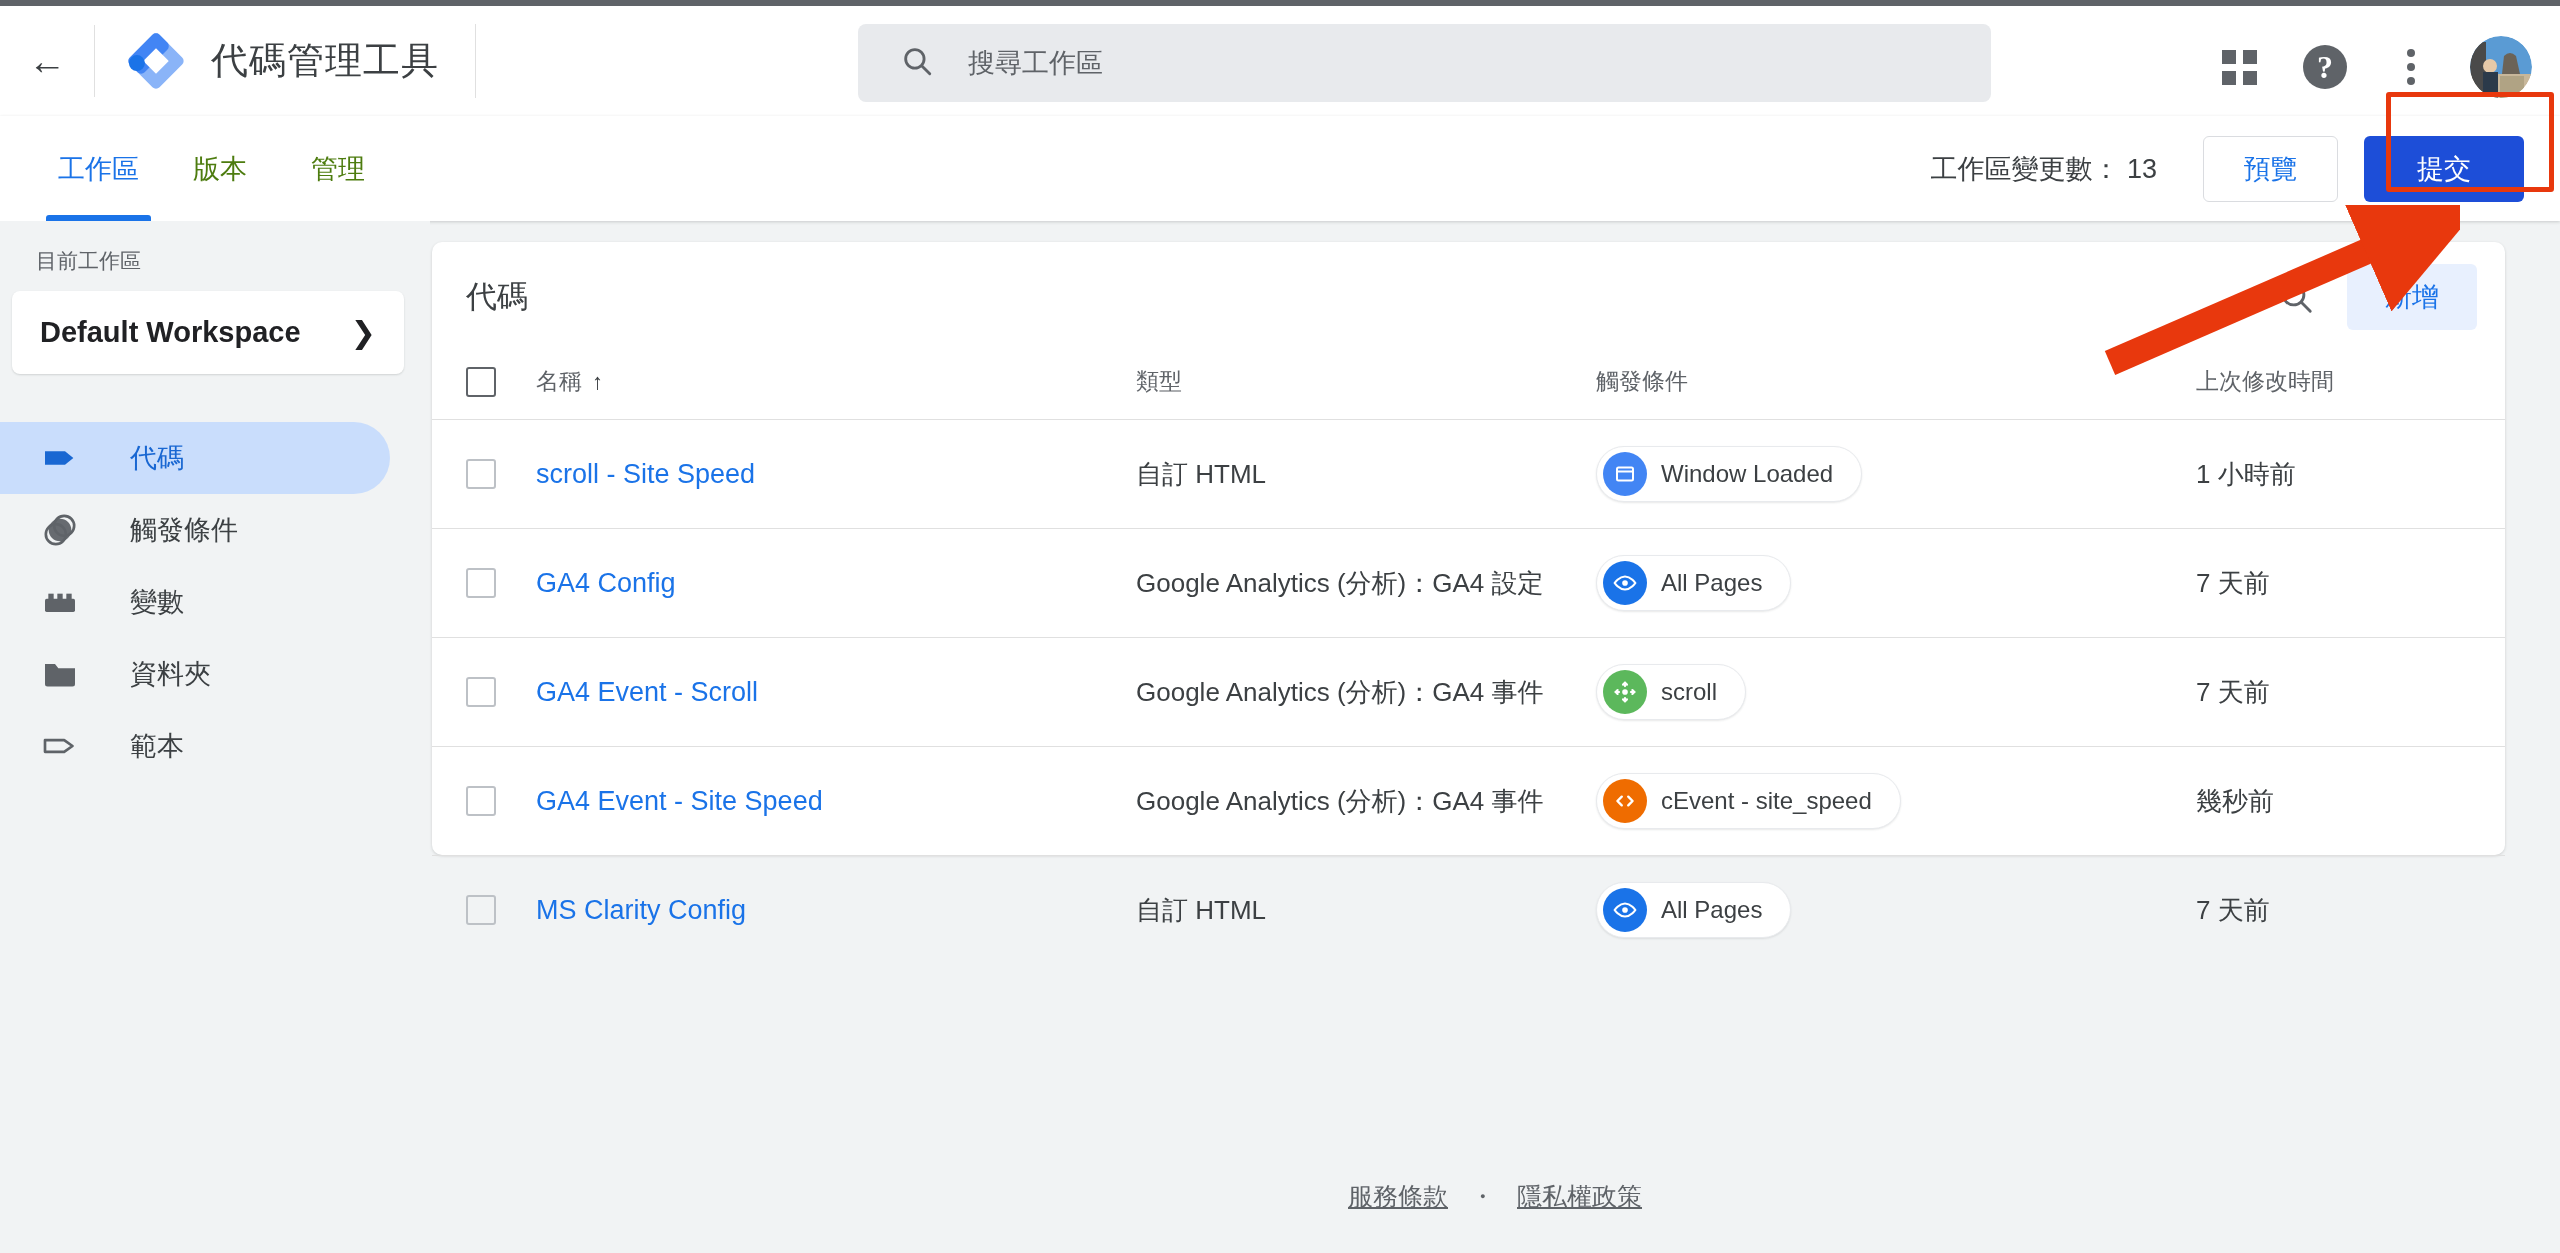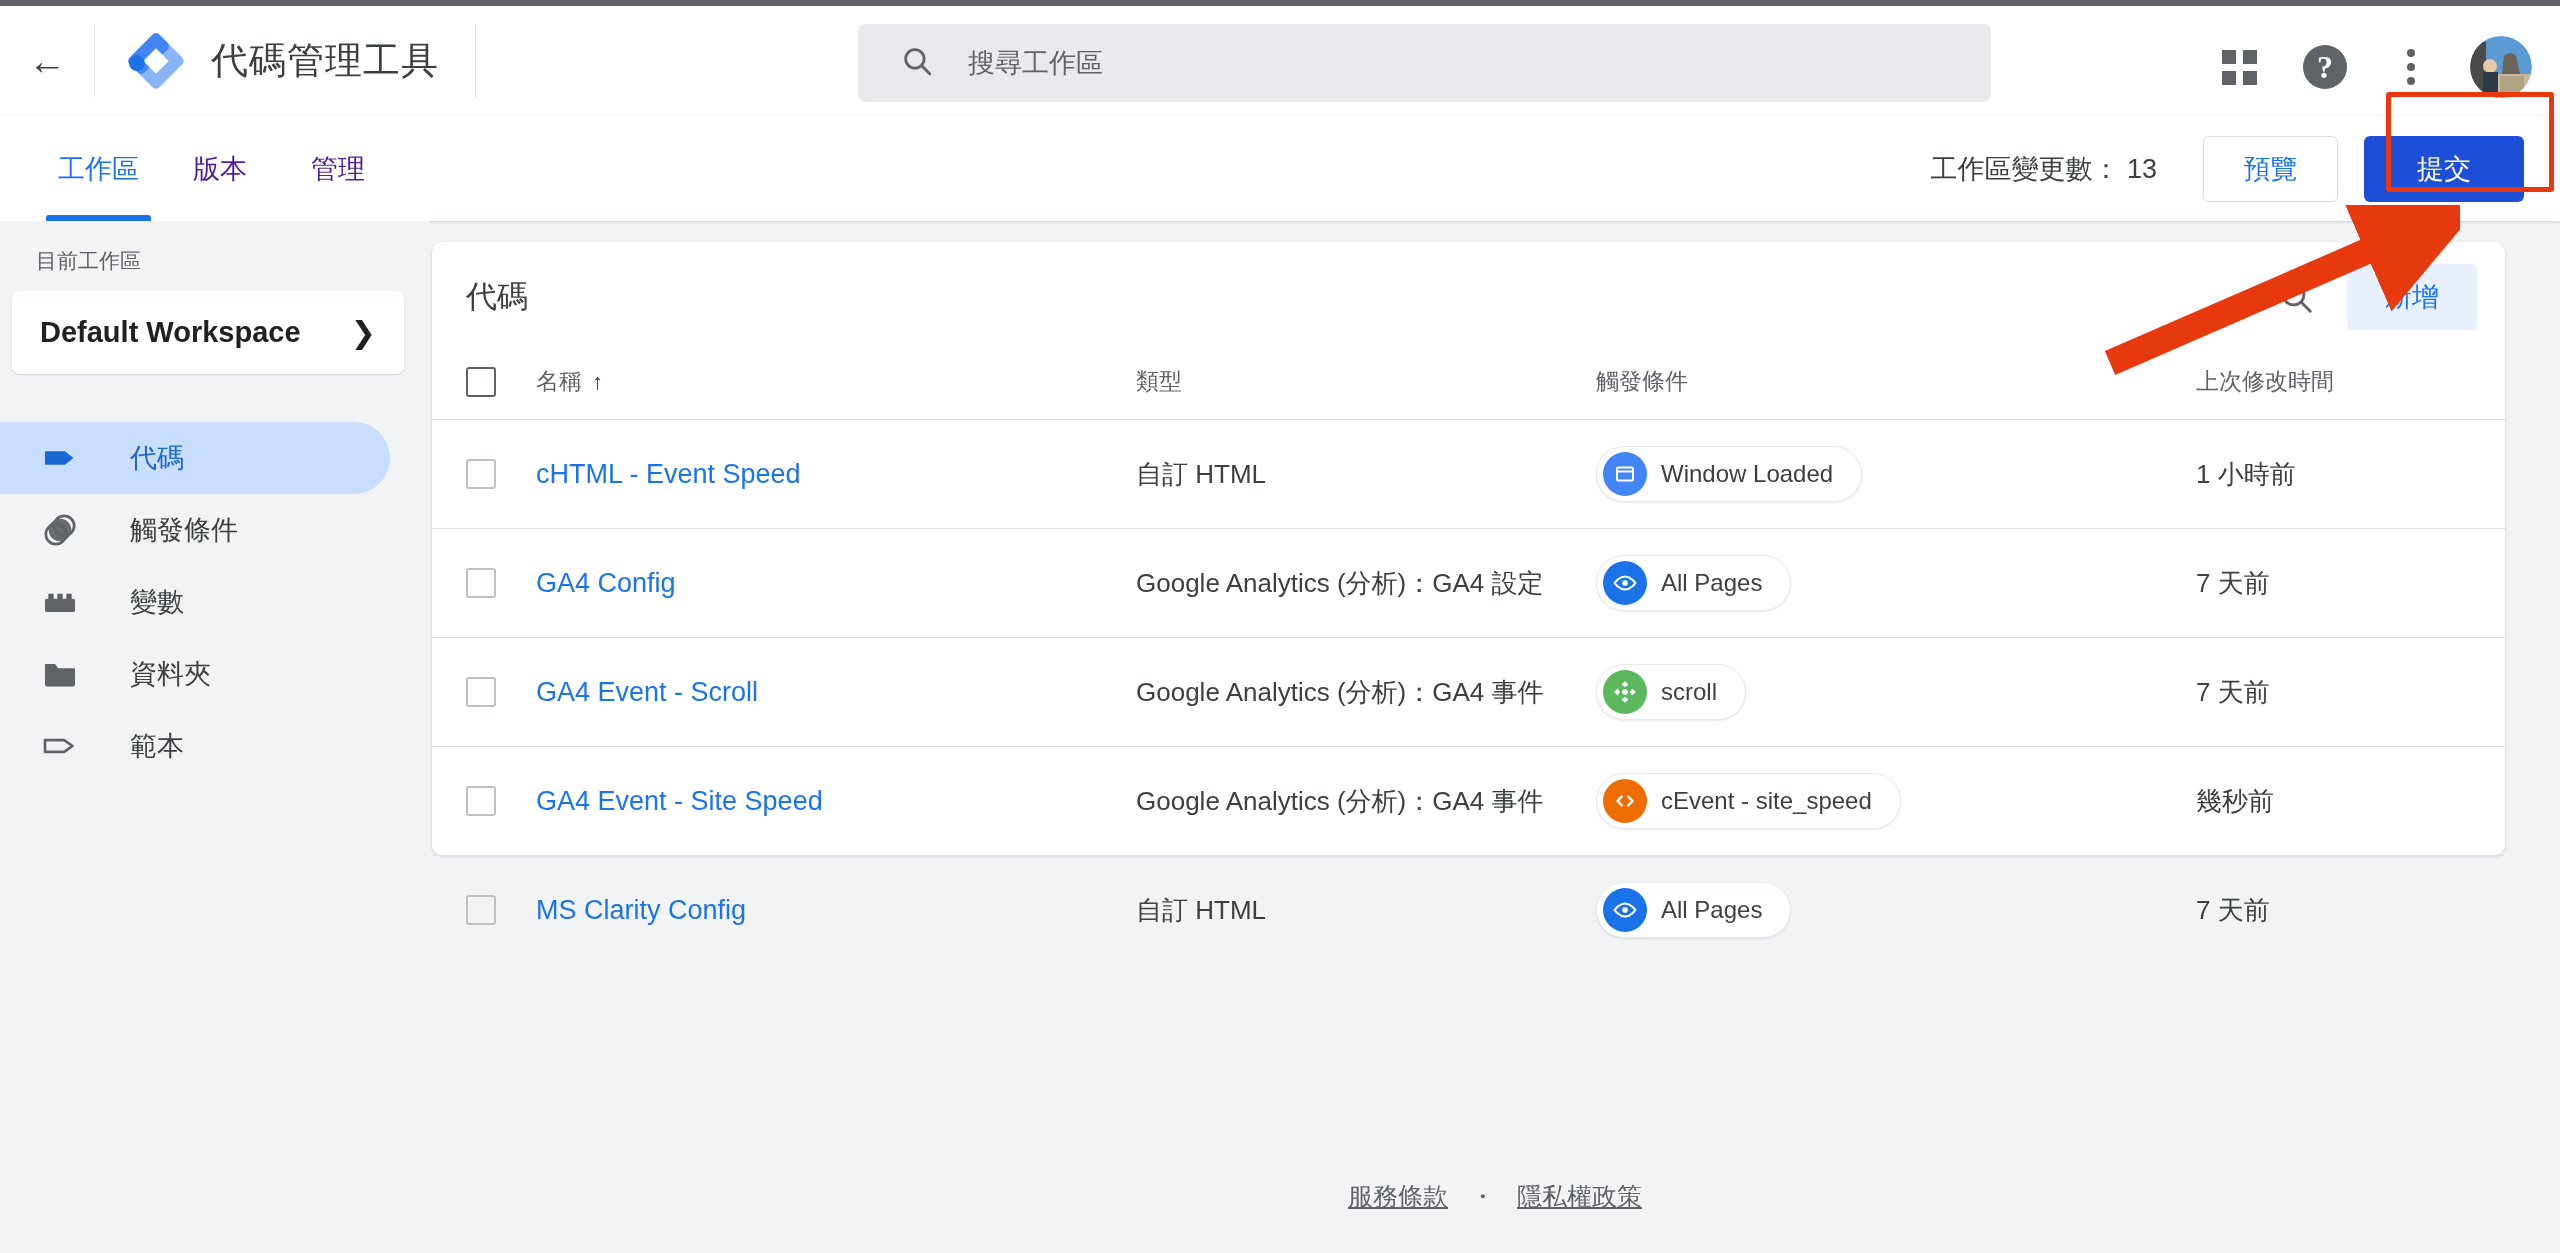--- a/index.html
+++ b/index.html
@@ -50,21 +50,21 @@
 
   
   .navbar {
     position:absolute; top:116px; left:0; width:2560px; height:105px;
     background:#fff; box-shadow:0 1px 3px rgba(60,64,67,.22);
   }
   .tabs { position:absolute; left:36px; top:0; display:flex; height:105px; }
   .tab {
     min-width:118px; padding:0 22px; height:105px;
     display:flex; align-items:center; justify-content:center;
-    font-size:27px; color:#4c1d95; position:relative; cursor:pointer;
+    font-size:27px; color:#4d7c0f; position:relative; cursor:pointer;
   }
   .tab.active { color:#1a73e8; }
   .tab.active::after {
     content:""; position:absolute; bottom:0; left:10px; right:10px; height:6px;
     background:#1a73e8; border-radius:3px 3px 0 0;
   }
   .nav-right { position:absolute; right:0; top:0; height:105px; display:flex; align-items:center; gap:0; padding-right:36px; }
   .changes-count { font-size:27px; color:#3c4043; margin-right:46px; }
   .btn-outline {
     height:66px; min-width:135px; padding:0 30px; border:1px solid #dadce0; border-radius:6px;
@@ -351,21 +351,21 @@
             <span>上次修改時間</span>
           </th>
         </tr>
       </thead>
       <tbody>
 
         <tr>
           <td class="col-cb">
               <span class="cbox"></span>
             </td>
-          <td class="col-name"><a class="tag-link">cHTML - Event Speed</a></td>
+          <td class="col-name"><a class="tag-link">scroll - Site Speed</a></td>
           <td class="col-type"><span>自訂 HTML</span></td>
           <td class="col-trig">
             <span class="chip">
               <span class="chip-ico" style="background:#4285f4">
                 <svg width="24" height="24" viewBox="0 0 24 24" fill="none" stroke="#fff" stroke-width="2">
                     <rect x="4" y="5.5" width="16" height="13" rx="1.5"></rect>
                     <line x1="4" y1="9.5" x2="20" y2="9.5"></line>
                   </svg>
               </span>
               <span>Window Loaded</span>

